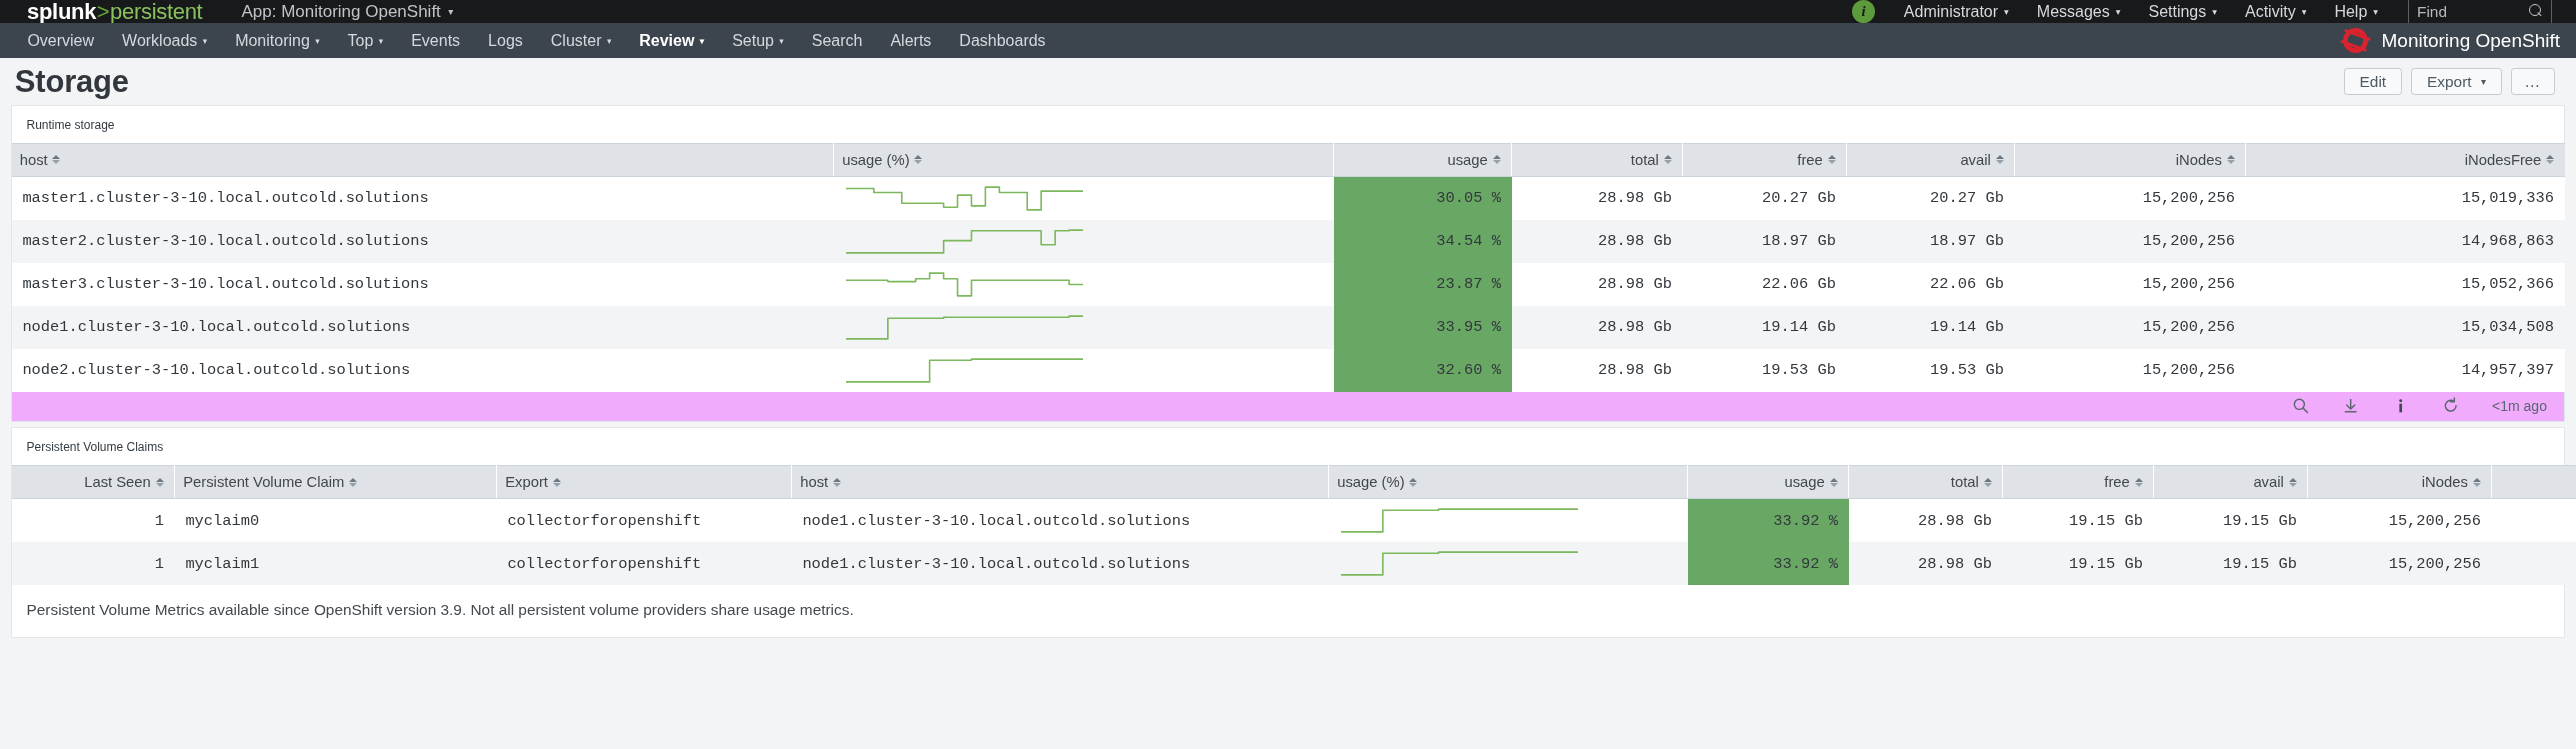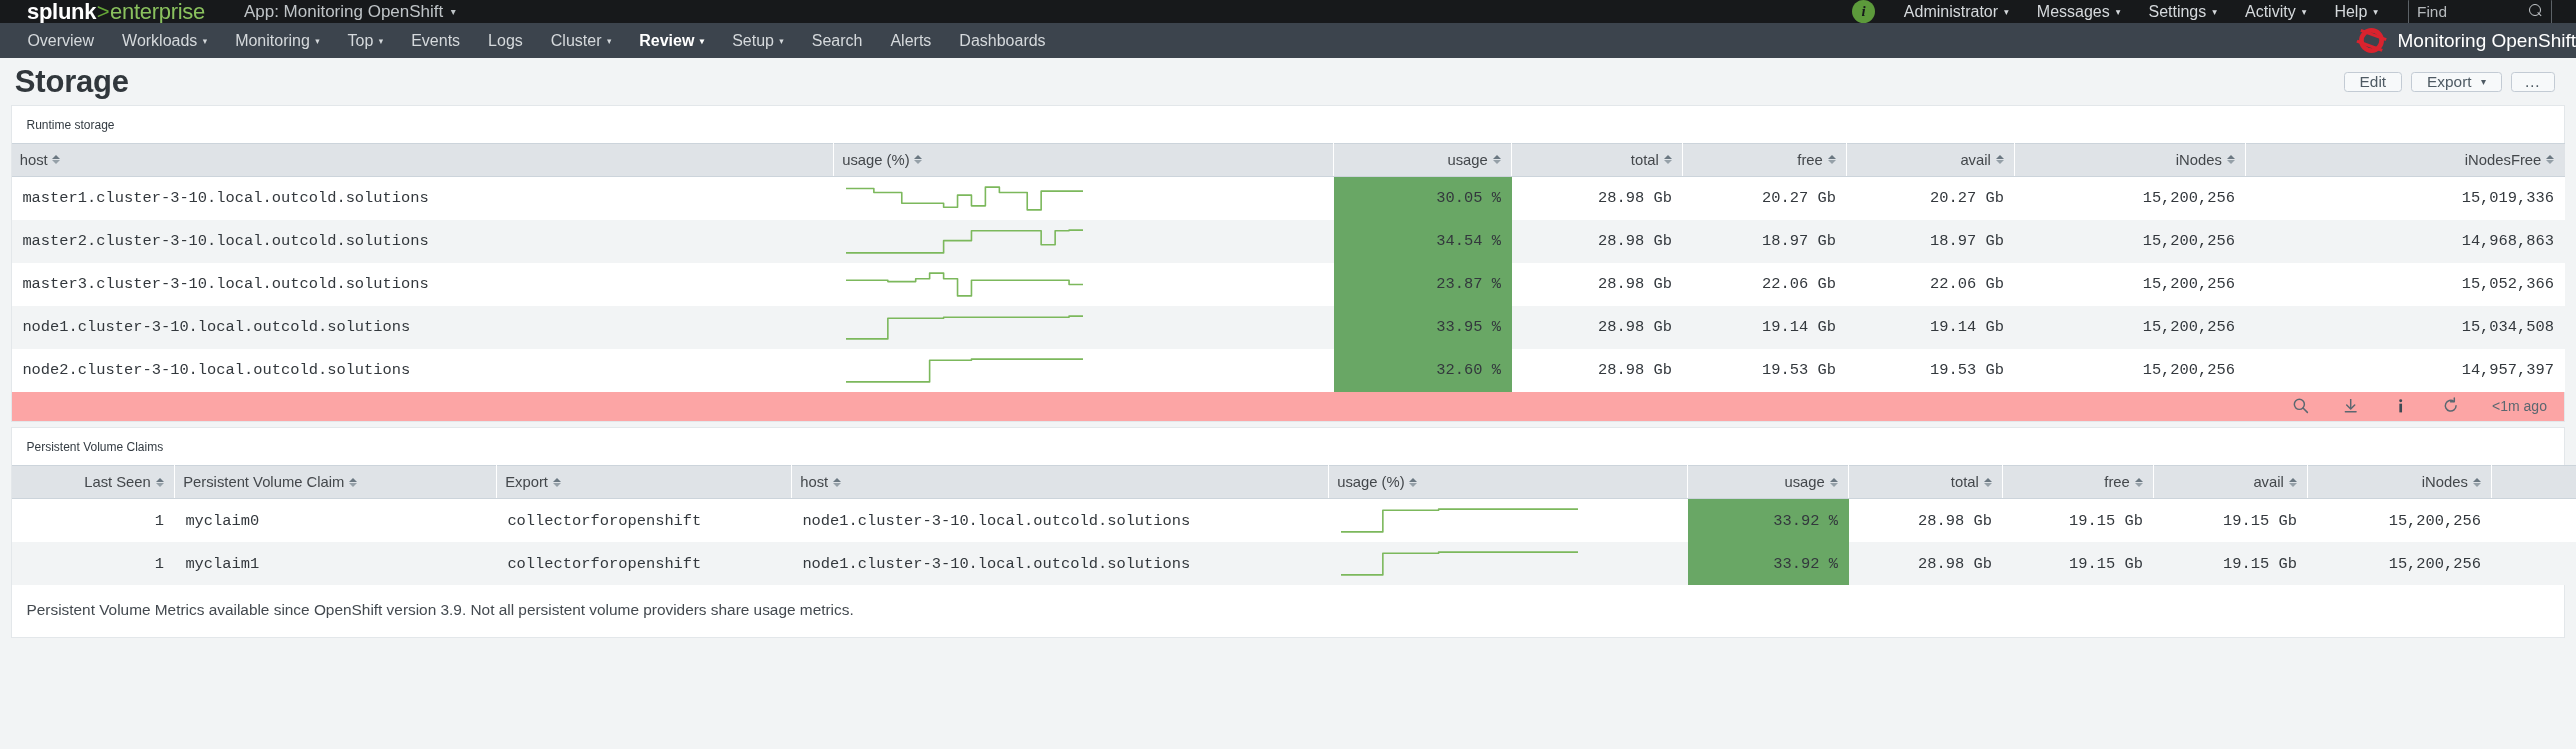--- a/index.html
+++ b/index.html
@@ -48,31 +48,31 @@
 
   
   .navbar {
     height: 35px; background: #3c444d; display:flex; align-items:center; padding:0 0 0 13.4px; position:relative;
   }
   .nav-item {
     color:#d5d9dc; font-size:16px; padding:0 14px; height:35px; display:flex; align-items:center; cursor:pointer; white-space:nowrap;
   }
   .nav-item.active { color:#ffffff; font-weight:700; }
   .nav-item .caret { margin-left:5.4px; font-size:8.7px; }
-  .nav-brand { margin-left:auto; display:flex; align-items:center; }
+  .nav-brand { margin-left:auto; display:flex; align-items:center; padding-right:16px; }
   .os-logo { width:31px; height:31px; position:relative; margin-right:10.7px; }
   .os-logo svg { display:block; }
   .nav-brand-text { color:#ffffff; font-size:19px; white-space:nowrap; }
 
   
   .page-header { height:47px; display:flex; align-items:center; padding:0 21.5px 0 14.8px; background:#f2f4f5; }
   .page-title { font-size:31px; color:#31373c; font-weight:700; letter-spacing:-0.2px; }
   .header-actions { margin-left:auto; display:flex; align-items:center; gap:9.4px; }
   .btn {
-    height:20px; min-width:39px; padding:0 14.8px; border:0.7px solid #c3cbd4; border-radius:3.4px; background:#f7f9fa;
+    height:27px; min-width:39px; padding:0 14.8px; border:0.7px solid #c3cbd4; border-radius:3.4px; background:#f7f9fa;
     color:#4e5a63; font-size:15.4px; display:flex; align-items:center; justify-content:center; cursor:pointer; white-space:nowrap;
   }
   .btn .caret { margin-left:9.4px; font-size:10px; }
   .btn.dots { padding:0 12px; letter-spacing:1.3px; font-size:16px; }
 
   
   .panel { background:#ffffff; border:0.7px solid #e3e7ea; margin:0 10.7px 0 10.7px; }
   .panel-title { font-size:12px; color:#333b42; padding:12px 14.8px 10.7px 14.8px; }
 
   table.dt { width:100%; border-collapse:collapse; table-layout:fixed; }
@@ -96,38 +96,38 @@
   }
   table.dt tbody tr.odd td { background:#ffffff; }
   table.dt tbody tr.even td { background:#f2f4f5; }
   td.r { text-align:right; }
   td.l { text-align:left; }
   td.usage-cell { background:#69a765 !important; color:#1d1f21; text-align:right; font-weight:400; }
   td.spark-cell { padding:2.7px 6.7px 2.7px 9.4px; }
   .spark { display:block; }
 
   
-  .panel-foot { display:flex; align-items:center; justify-content:flex-end; padding:4px 13.4px 5.4px 0; background:#fca5a5; gap:30px; }
+  .panel-foot { display:flex; align-items:center; justify-content:flex-end; padding:4px 13.4px 5.4px 0; background:#f0abfc; gap:30px; }
   .foot-ico { width:20px; height:20px; display:flex; align-items:center; justify-content:center; cursor:pointer; color:#5b6770; }
   .foot-time { color:#5b6770; font-size:14px; padding-left:1.3px; padding-right:4px; cursor:pointer; }
 
   .panel-note { font-size:15.4px; color:#43494f; padding:16px 14.8px 17.4px 14.8px; background:#ffffff; }
 
   .gap { height:5.4px; }
 </style>
 </head>
 <body>
 
 <div class="page">
 
   <div class="topbar">
     <div class="splunk-logo">
       <span class="s-splunk">splunk</span>
         <span class="s-gt">&gt;</span>
-        <span class="s-ent">enterprise</span>
+        <span class="s-ent">persistent</span>
     </div>
     <div class="app-selector">
       <span>App: Monitoring OpenShift</span>
       <span class="caret">▾</span>
     </div>
 
     <div class="topbar-right">
       <div class="info-badge">i</div>
 
       <div class="tb-item">

